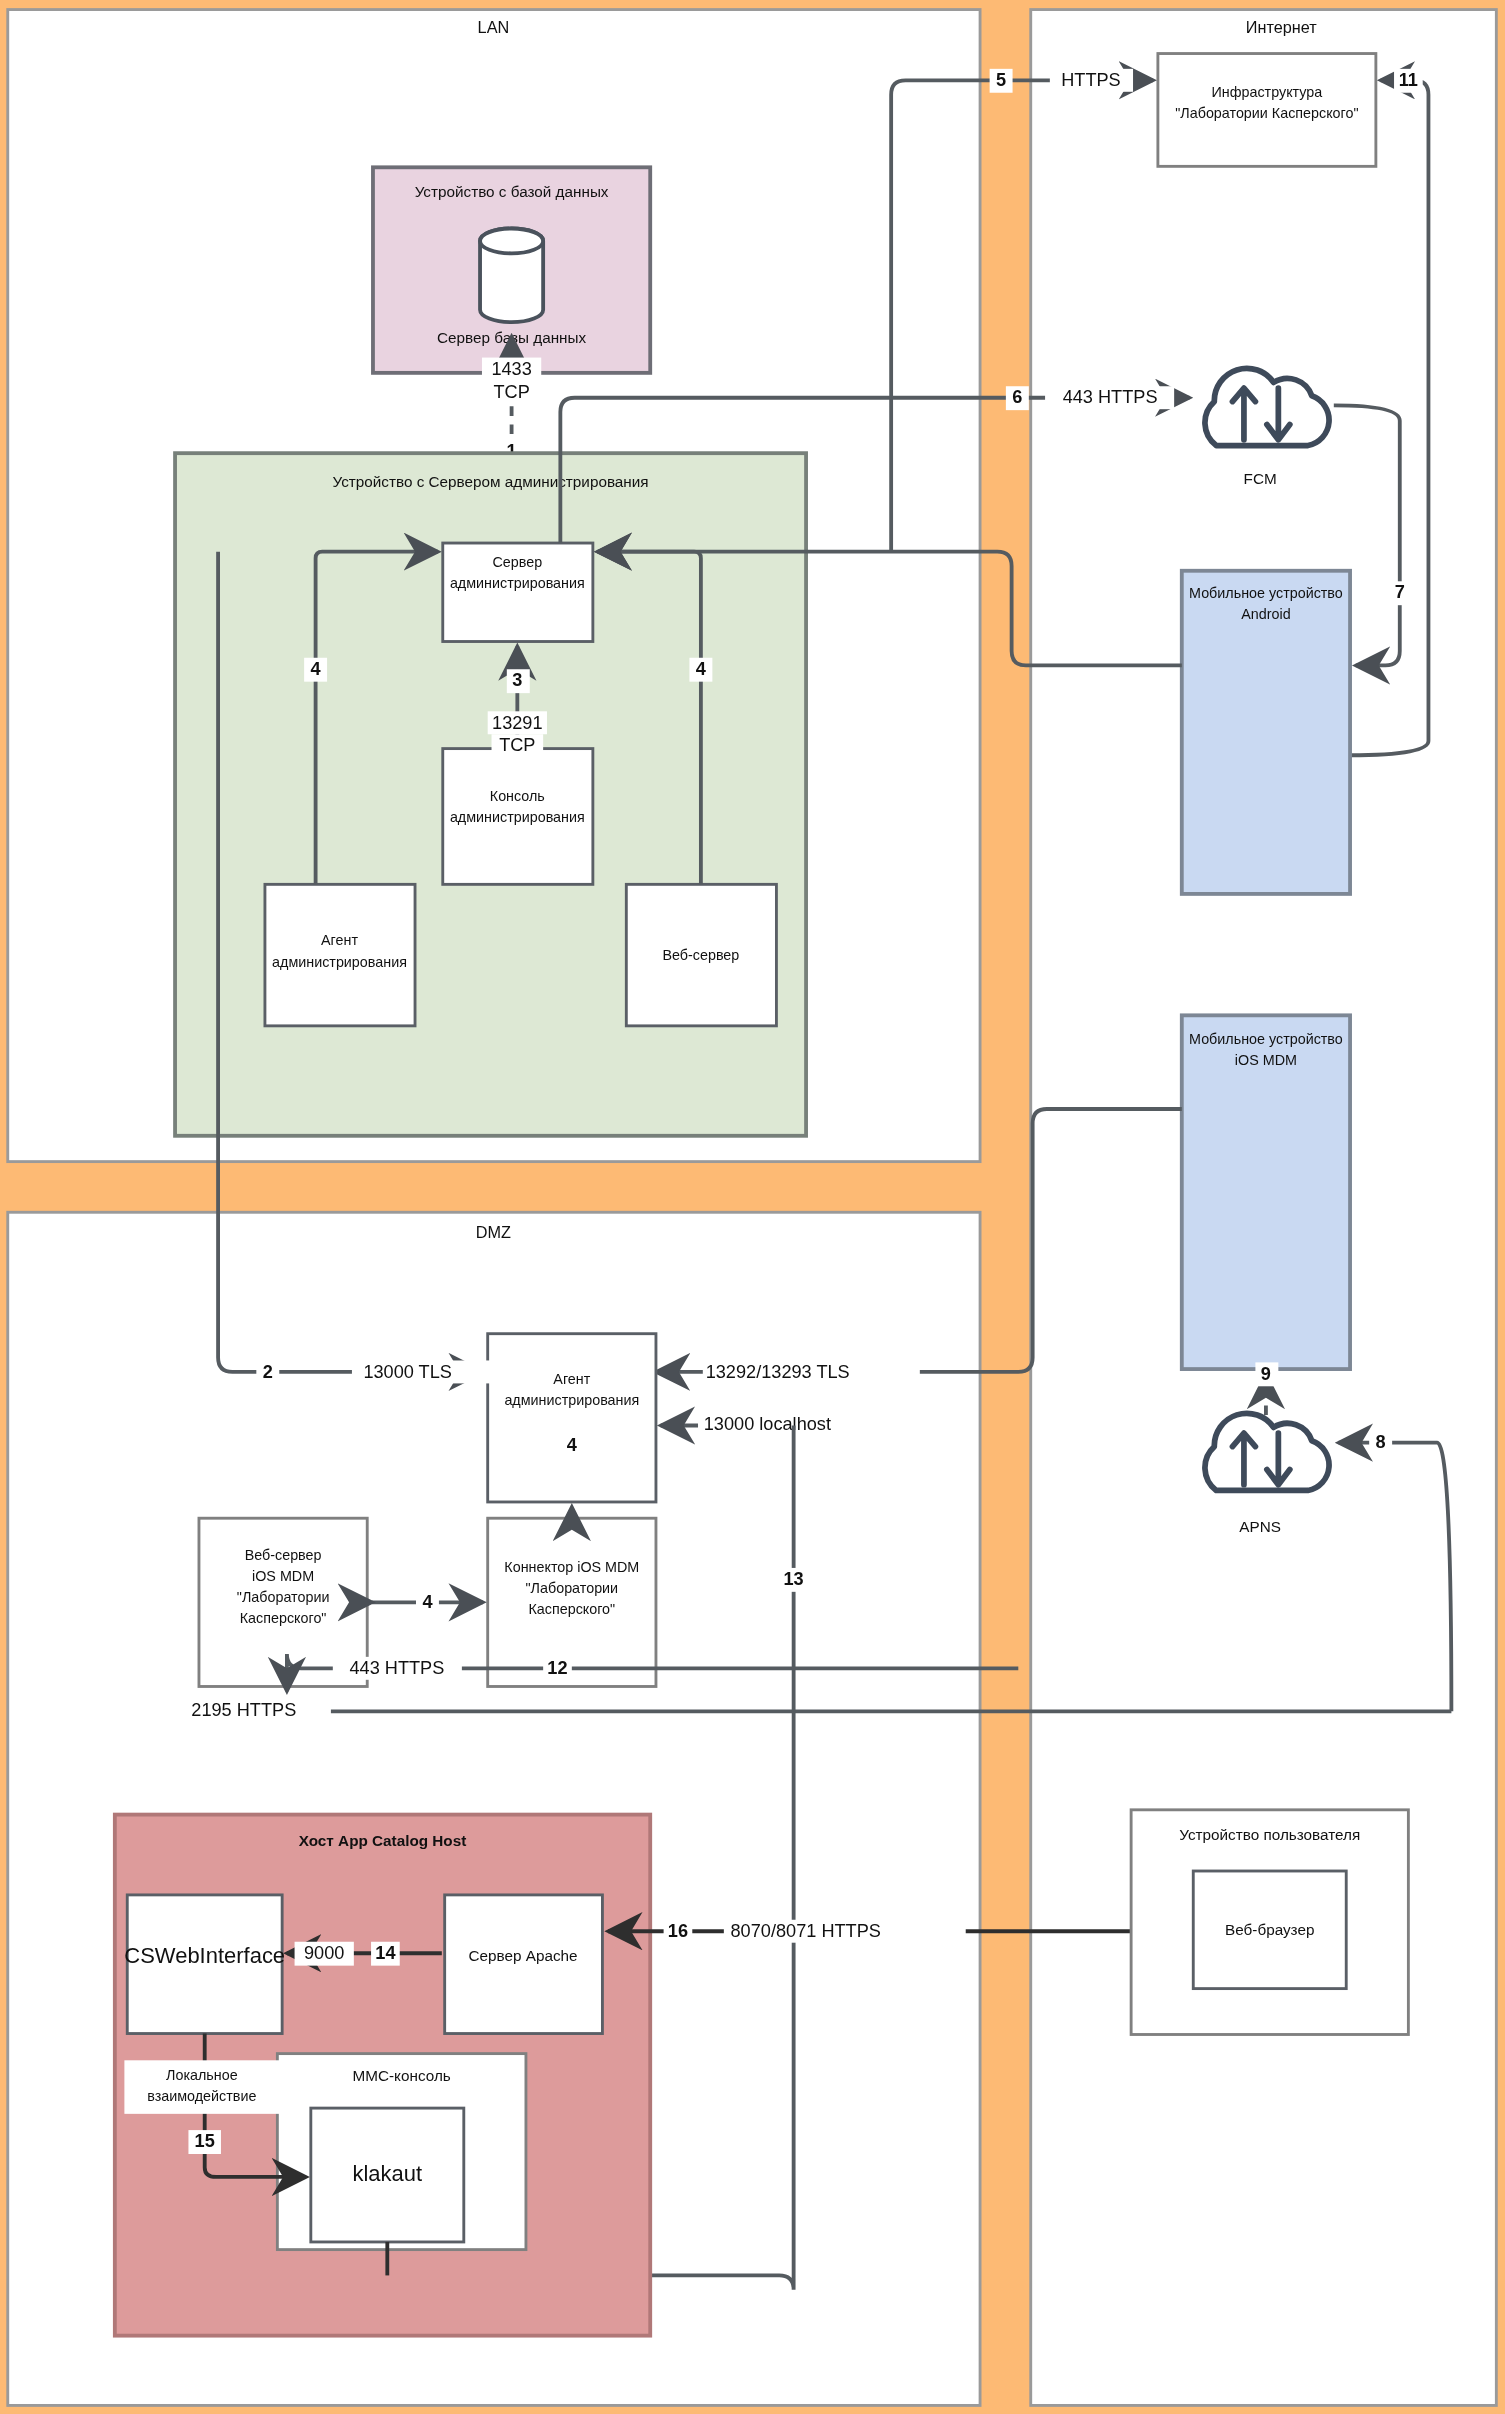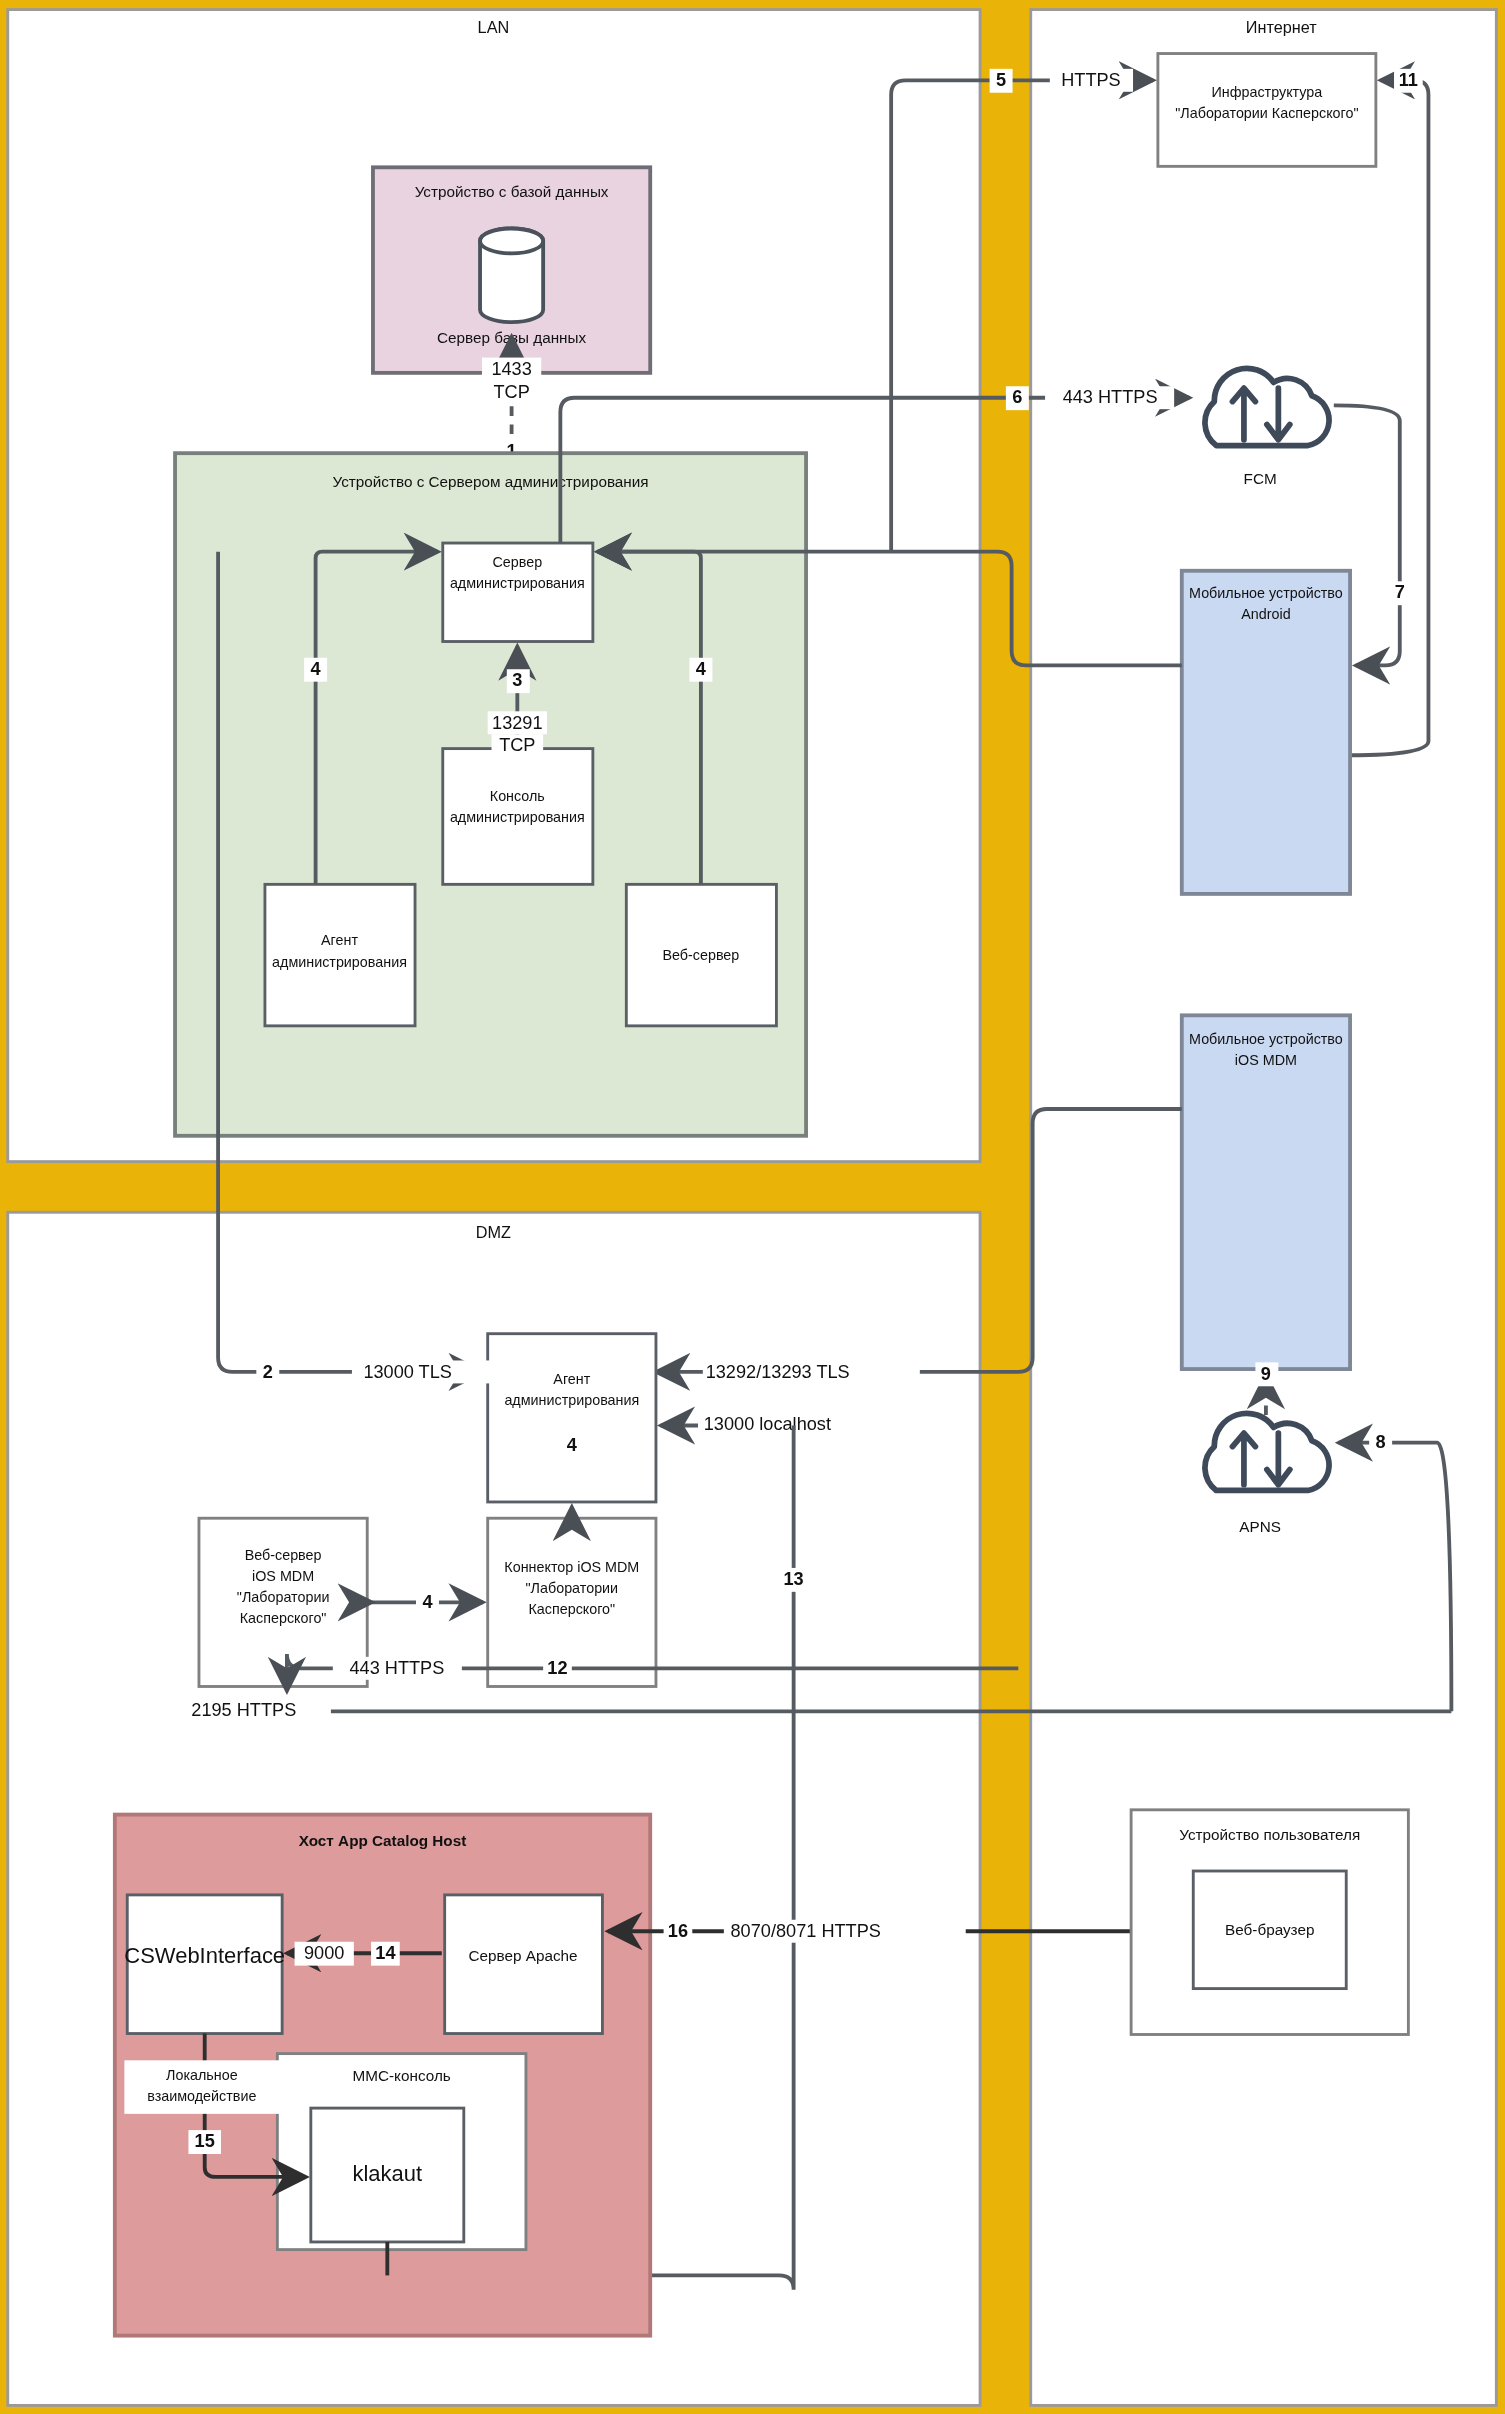--- a/index.html
+++ b/index.html
@@ -1,17 +1,17 @@
 <!DOCTYPE html>
 <html><head>
 <meta charset="utf-8">
 <style>
   html,body{margin:0;padding:0;background:#ffffff;}
   body{font-family:"Liberation Sans", sans-serif;}
-  #root{position:relative;width:1506px;height:2415px;background:#eab308;overflow:hidden;}
+  #root{position:relative;width:1506px;height:2415px;background:#fdba74;overflow:hidden;}
   svg{position:absolute;left:0;top:0;width:1506px;height:2415px;}
   .zone{fill:#ffffff;stroke:#9a9a9a;stroke-width:3;}
   .box{fill:#ffffff;stroke:#5a5f66;stroke-width:3;}
   .box-thin{fill:#ffffff;stroke:#808080;stroke-width:3;}
   .db-zone{fill:#e9d3e0;stroke:#6e6e76;stroke-width:4;}
   .srv-zone{fill:#dde8d4;stroke:#77807a;stroke-width:4;}
   .mob-zone{fill:#c9d9f2;stroke:#7d8795;stroke-width:4;}
   .cat-zone{fill:#dd9b9b;stroke:#b07878;stroke-width:4;}
   .ln{stroke:#555b60;stroke-width:4;fill:none;stroke-linecap:butt;}
   .ln-d{stroke:#555b60;stroke-width:4;fill:none;stroke-dasharray:10 9;}

